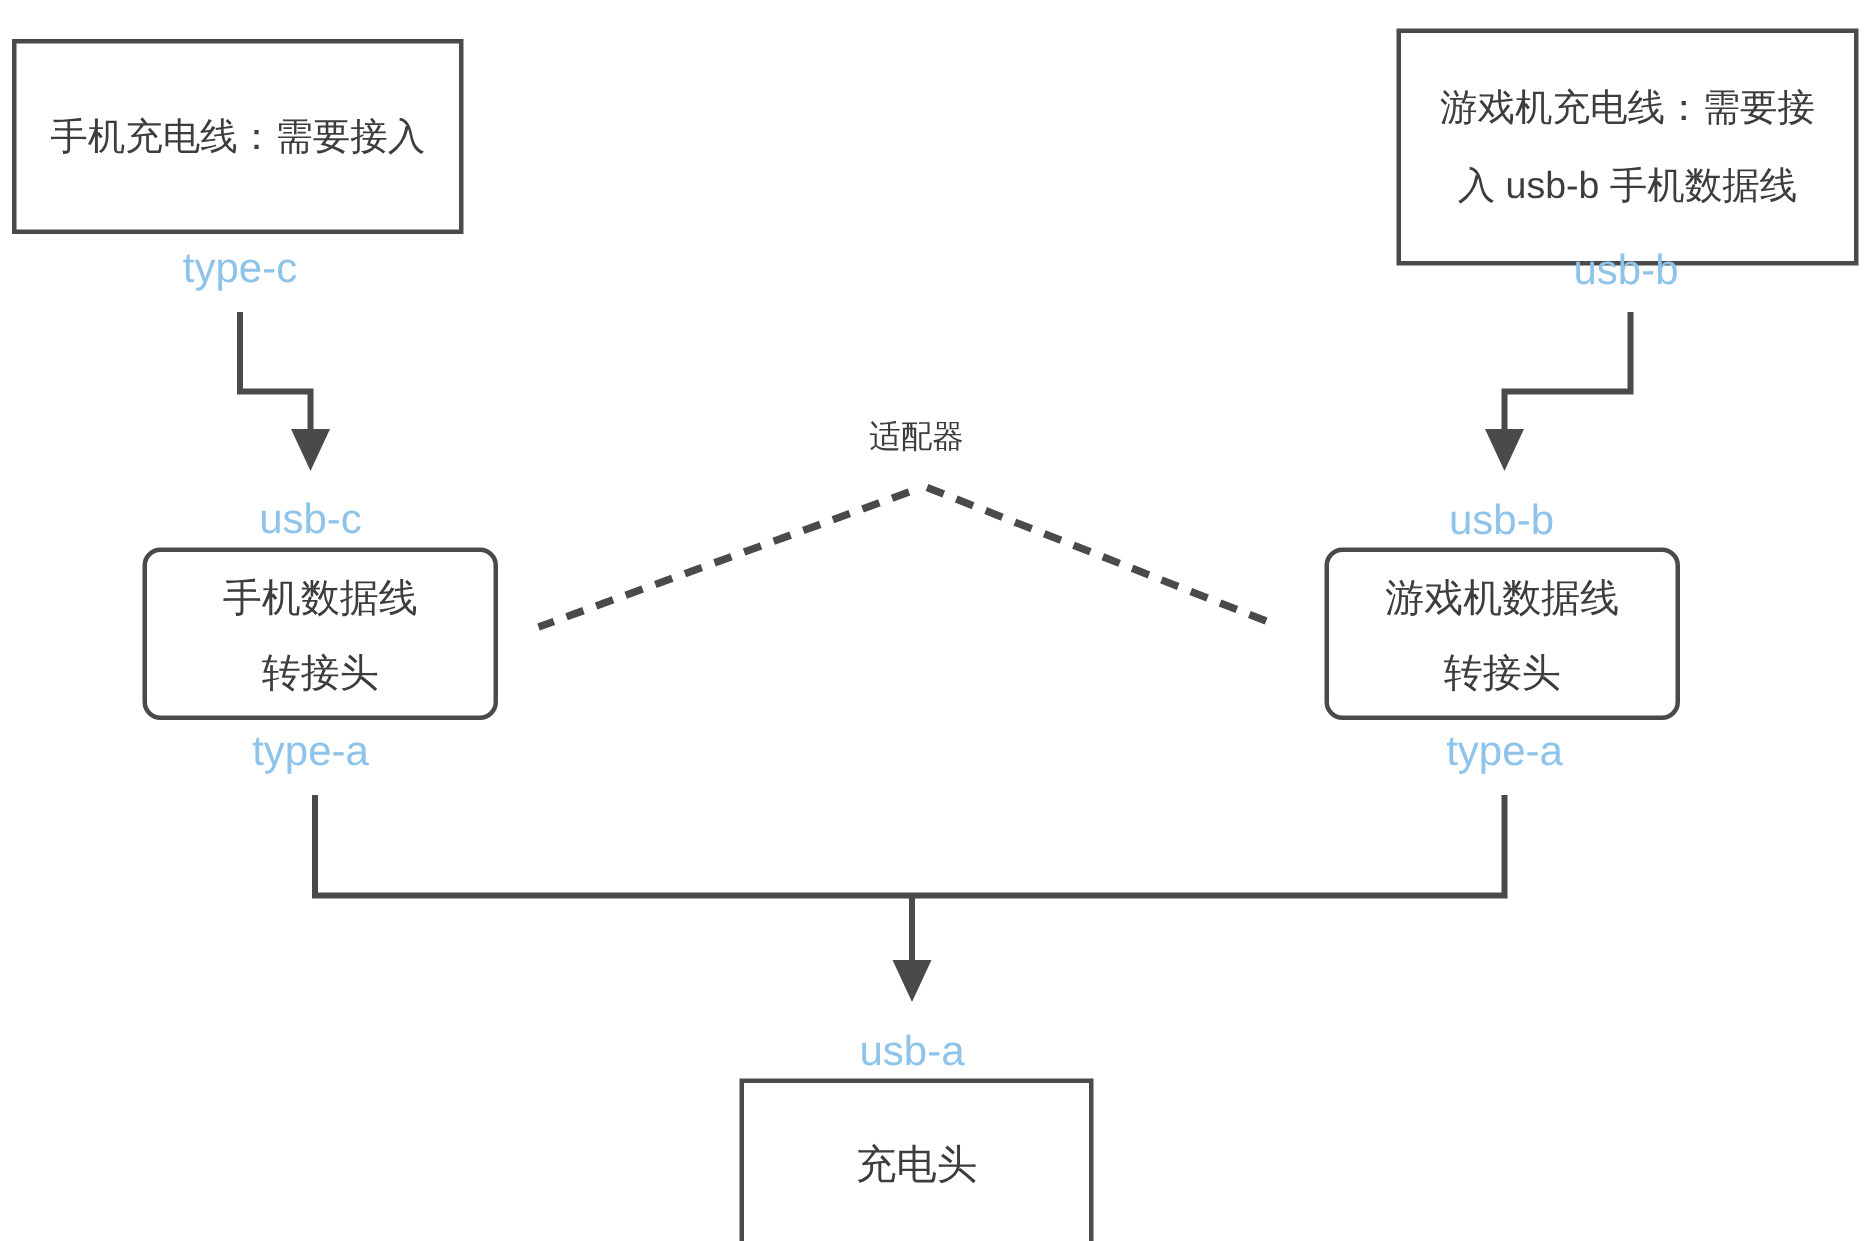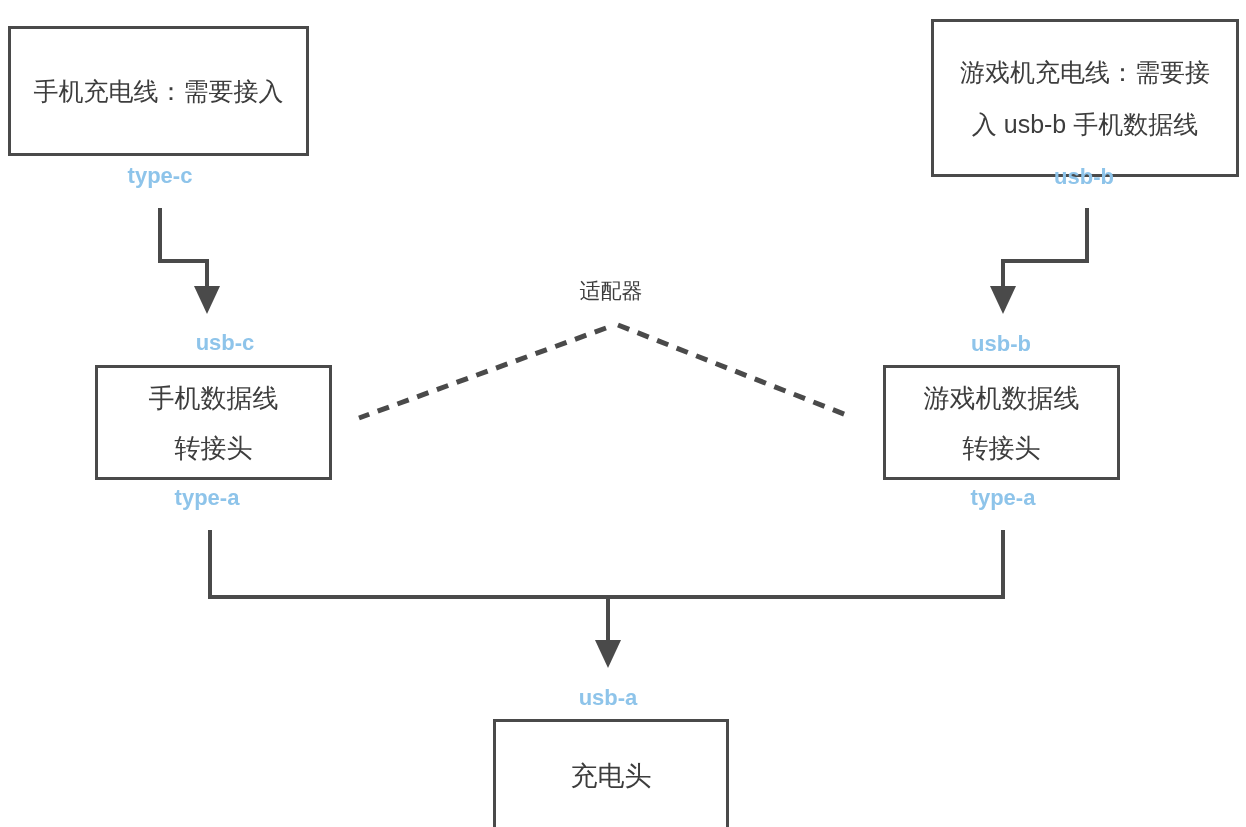--- a/index.html
+++ b/index.html
@@ -39,30 +39,31 @@
   .node .node-line {
     white-space: nowrap;
   }
   .node-top {
     font-size: 25px;
     line-height: 52px;
   }
   .node-mid {
     font-size: 26px;
     line-height: 50px;
+    border-radius: 12px;
   }
   .node-bottom {
     font-size: 27px;
     line-height: 40px;
   }
   .port-label {
     position: absolute;
     transform: translateX(-50%);
-    font-size: 22px;
-    font-weight: bold;
+    font-size: 28px;
+    font-weight: normal;
     color: var(--accent, #8ec4ea);
     white-space: nowrap;
   }
   .annotation {
     position: absolute;
     transform: translateX(-50%);
     font-size: 21px;
     color: var(--text, #3d3d3d);
     white-space: nowrap;
   }
@@ -70,21 +71,21 @@
   
   .node-phone-cable     { left: 8px;   top: 12px;  width: 301px; height: 130px; }
   .node-console-cable   { left: 931px; top: 5px;   width: 308px; height: 158px; }
   .node-phone-adapter   { left: 95px;  top: 351px; width: 237px; height: 115px; }
   .node-console-adapter { left: 883px; top: 351px; width: 237px; height: 115px; }
   .node-charger         { left: 493px; top: 705px; width: 236px; height: 114px; }
 
   
   .lbl-type-c       { left: 160px;  top: 149px; }
   .lbl-usb-b-top    { left: 1084px; top: 150px; }
-  .lbl-usb-c        { left: 225px;  top: 316px; }
+  .lbl-usb-c        { left: 207px;  top: 316px; }
   .lbl-usb-b-mid    { left: 1001px; top: 317px; }
   .lbl-type-a-left  { left: 207px;  top: 471px; }
   .lbl-type-a-right { left: 1003px; top: 471px; }
   .lbl-usb-a        { left: 608px;  top: 671px; }
   .lbl-adapter      { left: 611px;  top: 263px; }
 </style>
 </head>
 <body>
 
 <div class="canvas" style="--line: #4a4a4a; --accent: #8ec4ea; --text: #3d3d3d; --bg: #ffffff;">

